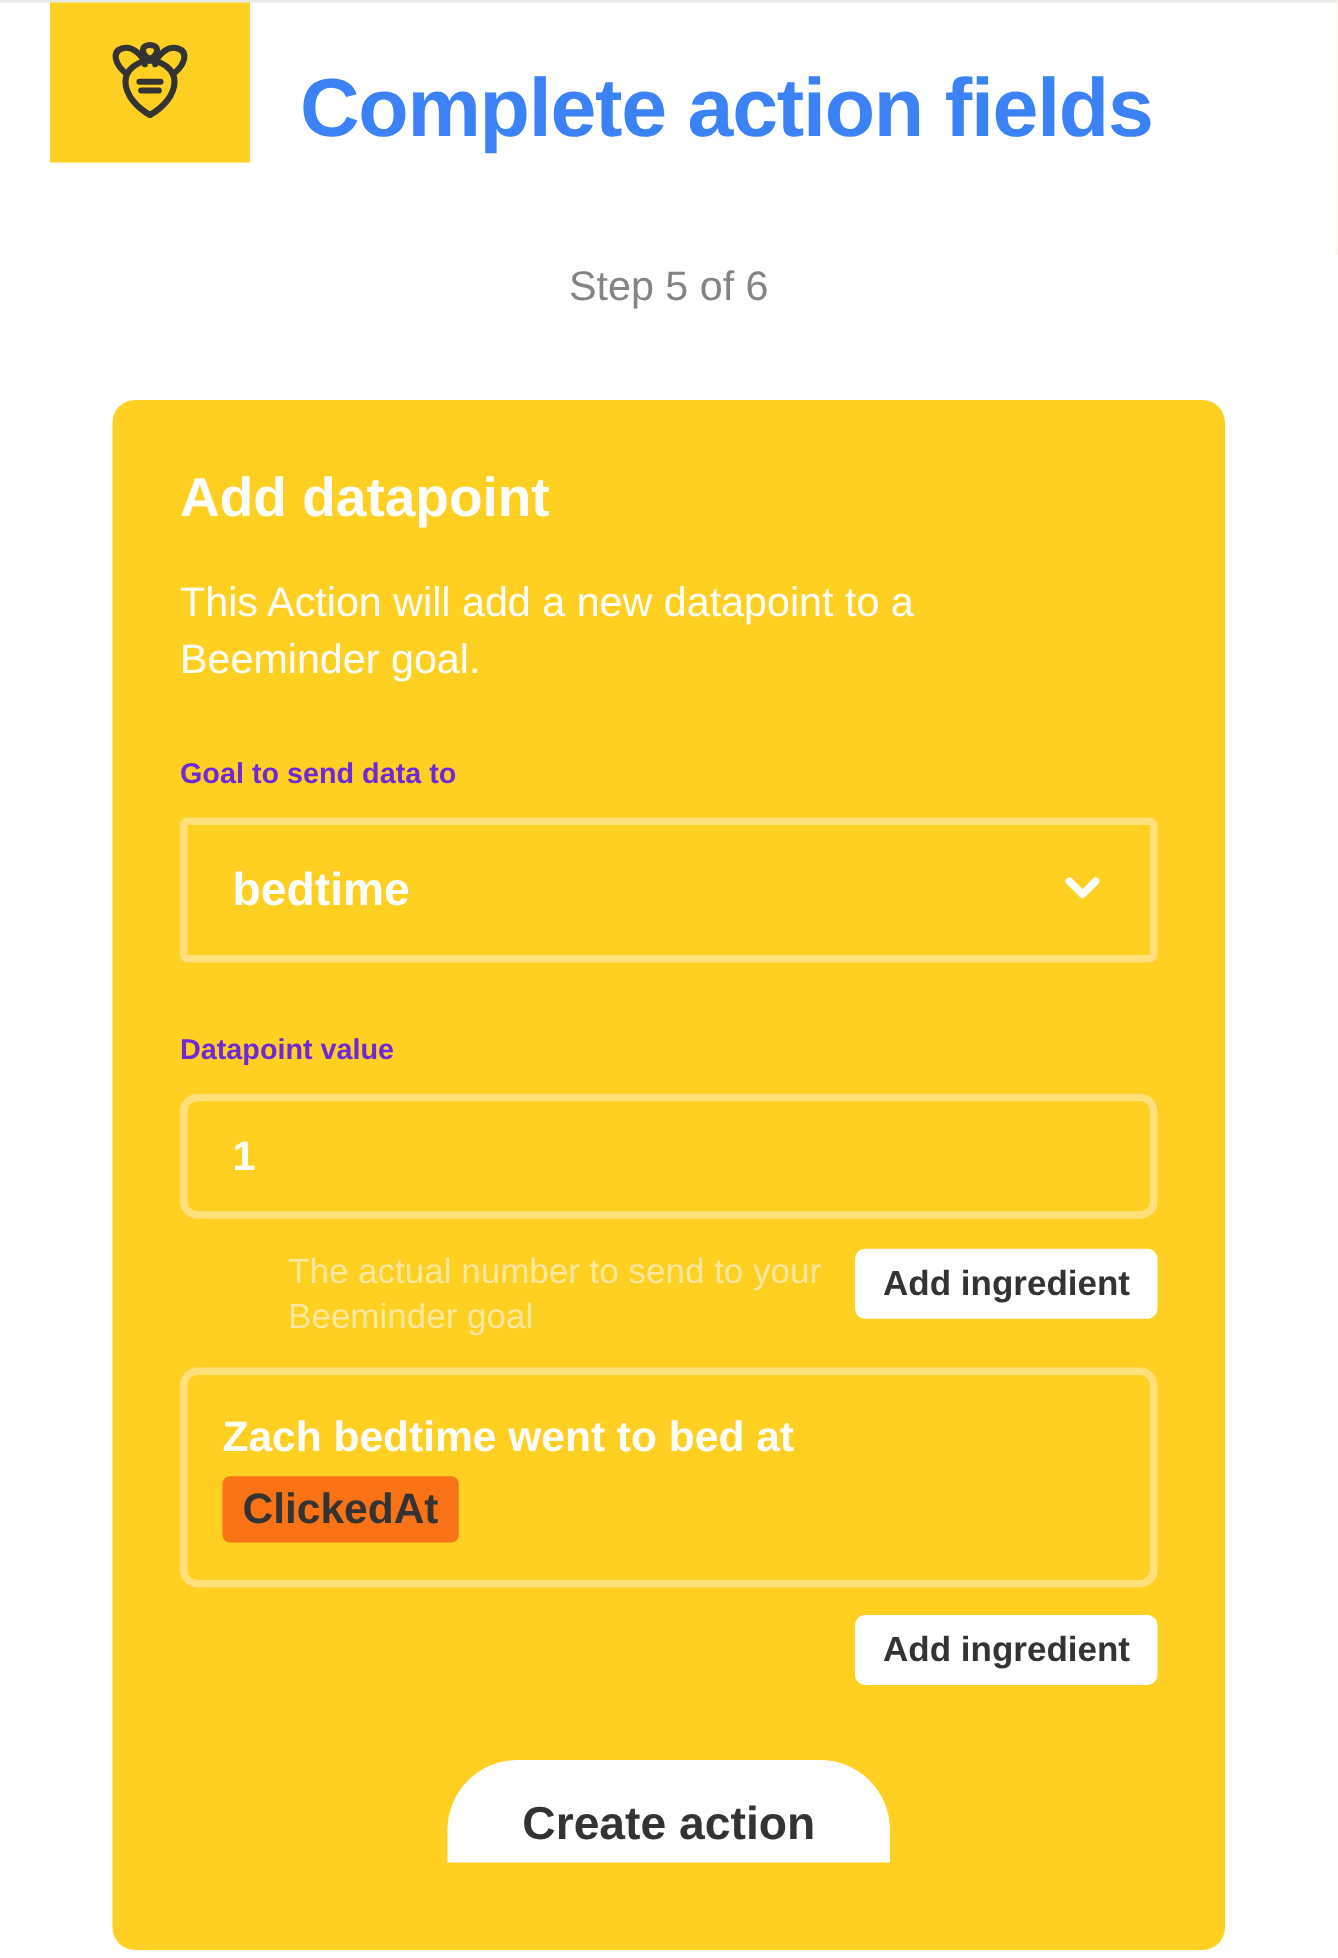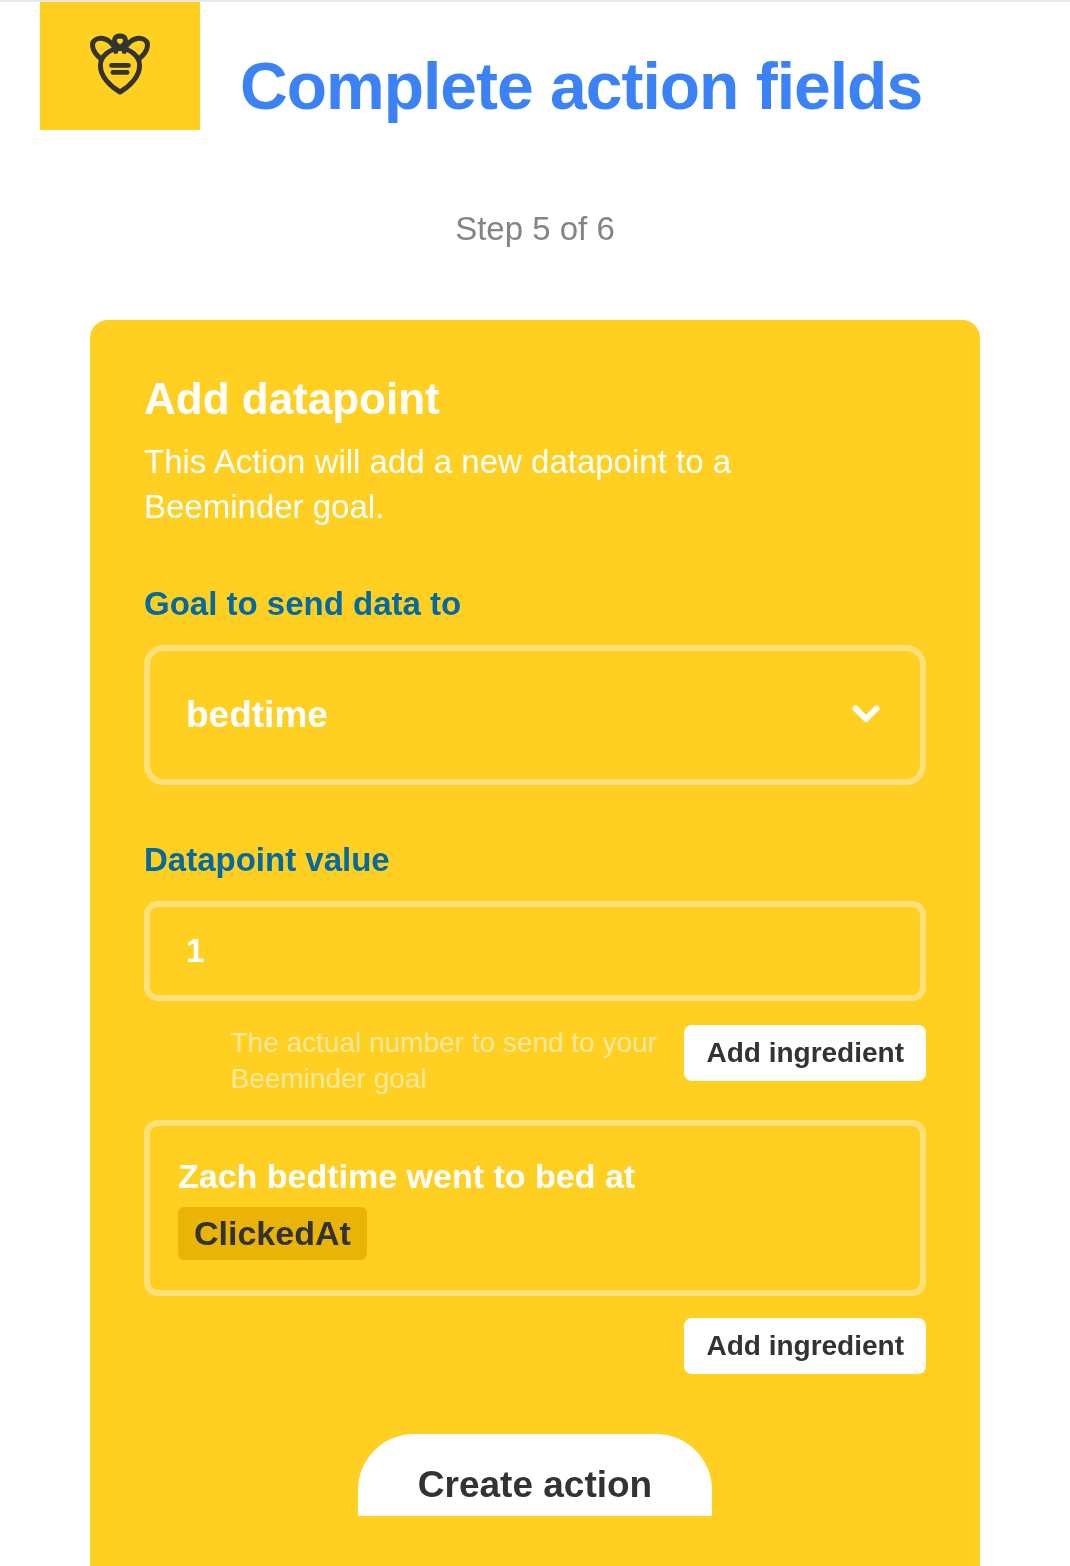--- a/index.html
+++ b/index.html
@@ -67,37 +67,37 @@
   }
   .card-title {
     font-size: 44px;
     font-weight: 800;
     color: #ffffff;
   }
   .card-desc {
     font-size: 33px;
     font-weight: 400;
     color: #ffffff;
-    margin-top: 16px;
+    margin-top: 36px;
     line-height: 1.35;
     max-width: 680px;
   }
   .field-label {
-    font-size: 33px;
-    font-weight: 700;
-    color: #0369a1;
+    font-size: 23px;
+    font-weight: 700;
+    color: #6d28d9;
     margin-top: 56px;
   }
   .select-wrap {
     position: relative;
     margin-top: 22px;
     border: 6px solid #ffe07a;
-    border-radius: 20px;
-    background: #ffcf22;
-    height: 140px;
+    border-radius: 6px;
+    background: #ffcf22;
+    height: 116px;
     display: flex;
     align-items: center;
     padding: 0 36px;
     cursor: pointer;
   }
   .select-value {
     font-size: 37px;
     font-weight: 700;
     color: #ffffff;
   }
@@ -163,21 +163,21 @@
     padding: 26px 28px 30px 28px;
   }
   .comment-text {
     font-size: 34px;
     font-weight: 700;
     color: #ffffff;
     line-height: 1.45;
   }
   .chip {
     display: inline-block;
-    background: #eab308;
+    background: #f97316;
     color: #333333;
     font-size: 34px;
     font-weight: 700;
     border-radius: 6px;
     padding: 2px 16px;
     margin-top: 6px;
   }
   .create-wrap {
     display: flex;
     justify-content: center;

